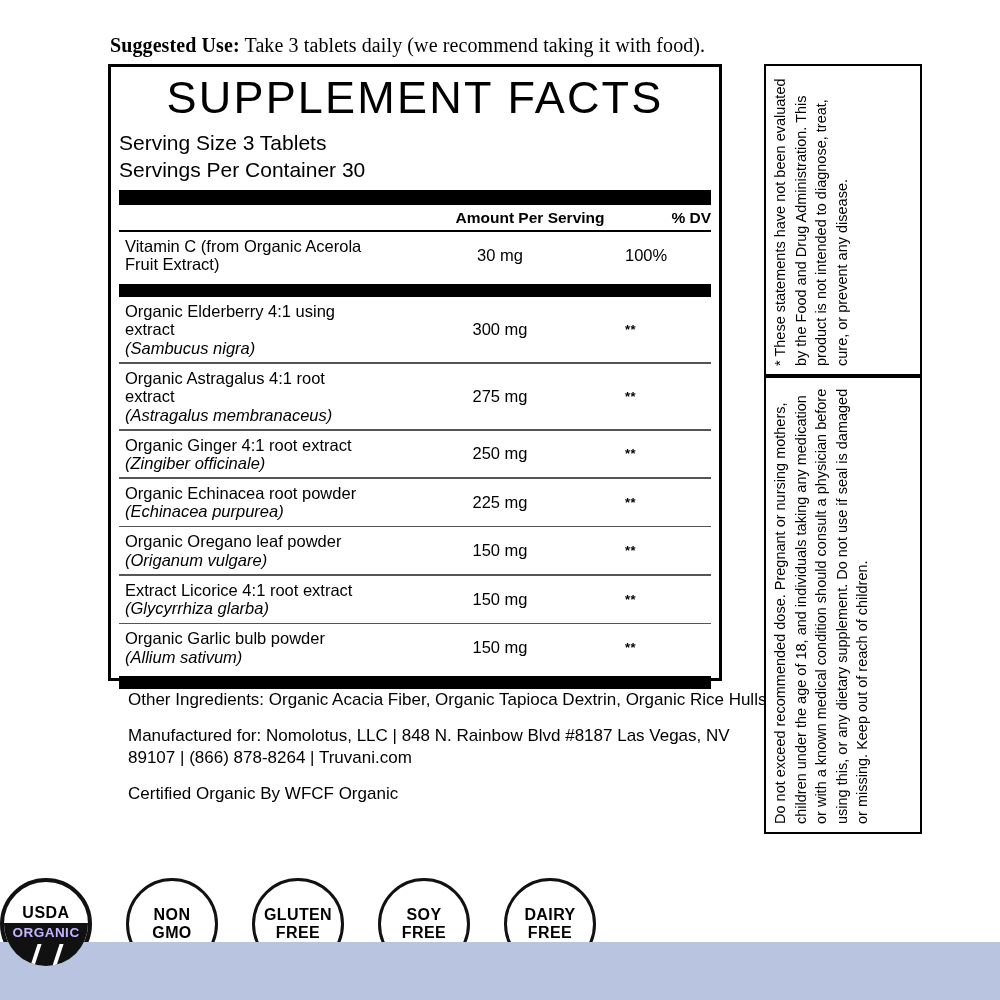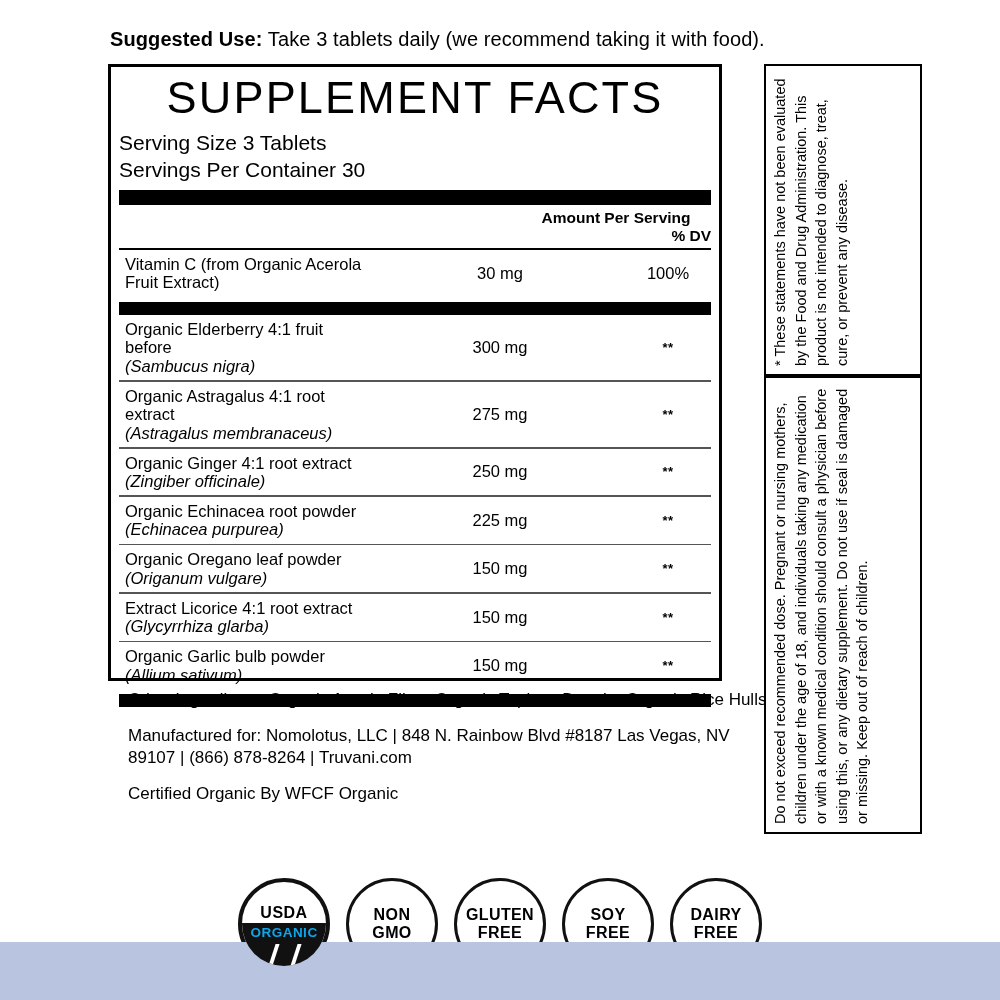--- a/index.html
+++ b/index.html
@@ -9,24 +9,25 @@
     background: #ffffff;
     font-family: "Liberation Sans", sans-serif;
     color: #000;
     position: relative;
     overflow: hidden;
   }
 
   
   .suggested-use {
     position: absolute;
-    left: 110px; top: 28px;
+    left: 110px; top: 34px;
     font-size: 20px;
     letter-spacing: .1px;
     white-space: nowrap;
+    font-family: Liberation Serif, serif;
   }
   .suggested-use .bold { font-weight: bold; }
 
   
   .panel-wrap {
     position: absolute;
     left: 108px; top: 64px;
     width: 832px; height: 770px;
   }
 
@@ -54,21 +55,21 @@
     line-height: 1.28;
   }
   .bar-thick {
     height: 15px; background: #000;
     margin: 6px 8px 0 8px;
   }
   .bar-thick.small { height: 13px; margin-top: 5px; }
   .hdr-row {
     display: flex; align-items: flex-end;
     margin: 4px 8px 3px 8px;
-    font-size: 15.5px; font-weight: bold; flex-direction: column;
+    font-size: 15.5px; font-weight: bold;
   }
   .hdr-row .sp { flex: 1; }
   .hdr-amount { width: 190px; text-align: center; }
   .hdr-dv { width: 86px; text-align: right; }
 
   .rule {
     height: 2px; background: #000;
     margin: 0 8px;
   }
   .rule.thin { height: 1.5px; background: #555; }
@@ -84,21 +85,21 @@
     flex: 1;
     font-size: 16.5px;
     line-height: 1.12;
     padding-right: 4px;
   }
   .nutrient-row .nm .latin { font-style: italic; }
   .nutrient-row .amt {
     width: 190px; text-align: center; font-size: 16.5px;
   }
   .nutrient-row .dv {
-    width: 86px; text-align: center; font-size: 16.5px;
+    width: 86px; text-align: left; font-size: 16.5px;
   }
   .nutrient-row .dv.stars { font-size: 13px; font-weight: bold; letter-spacing:.5px;}
 
   .footnote {
     margin: 7px 8px 0 14px;
     font-size: 15.5px;
   }
 
   
   .below-text {
@@ -136,23 +137,23 @@
   }
   .side-box.disclaimer { top: 0; width: 158px; height: 312px; }
   .side-box.warning { top: 312px; width: 158px; height: 458px; }
 
   
   .badges {
     position: absolute;
     left: 0; top: 872px;
     width: 1000px; height: 104px;
     display: flex;
-    justify-content: center;
+    justify-content: flex-start;
     align-items: center;
-    gap: 16px;
+    gap: 34px;
   }
   .badge {
     width: 92px; height: 92px;
     border-radius: 50%;
     border: 3px solid #111;
     background: #fff;
     display: flex;
     flex-direction: column;
     align-items: center;
     justify-content: center;
@@ -174,21 +175,21 @@
     align-items: center; justify-content: center;
     position: relative;
   }
   .usda-top {
     font-size: 16px; font-weight: bold;
     letter-spacing: .5px;
     margin-bottom: 1px;
     z-index: 2;
   }
   .usda-mid {
-    background: #111; color: #0ea5e9;
+    background: #111; color: #c4b5fd;
     font-size: 13.5px; font-weight: bold;
     letter-spacing: .5px;
     padding: 2px 7px 3px 7px;
     width: 100%;
     text-align: center;
     z-index: 2;
   }
   .usda-bot {
     width: 100%; height: 22px;
     background: #111;
@@ -243,21 +244,21 @@
     <div class="nutrient-row">
       <div class="nm">Vitamin C (from Organic Acerola Fruit Extract)</div>
       <div class="amt">30 mg</div>
       <div class="dv">100%</div>
     </div>
 
     <div class="bar-thick small"></div>
 
     <div class="nutrient-row">
       <div class="nm">
-        <span>Organic Elderberry 4:1 fruit before</span><br>
+        <span>Organic Elderberry 4:1 using extract</span><br>
         <span class="latin">(Sambucus nigra)</span>
       </div>
       <div class="amt">300 mg</div>
       <div class="dv stars">**</div>
     </div>
     <div class="rule thin"></div>
 
     <div class="nutrient-row">
       <div class="nm">
         <span>Organic Astragalus 4:1 root extract</span><br>

